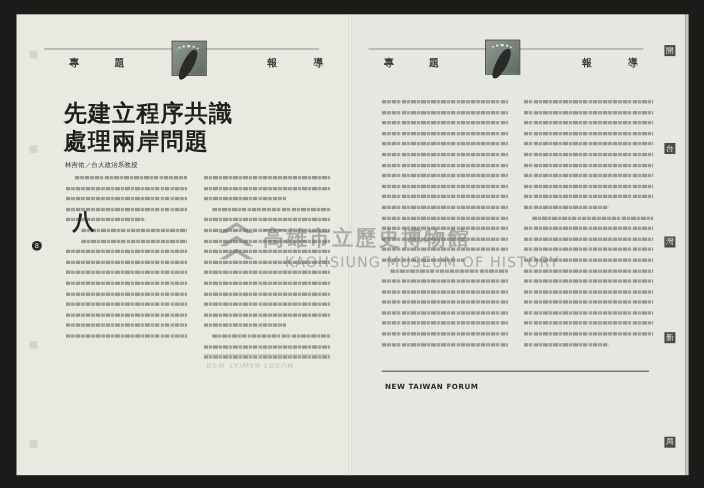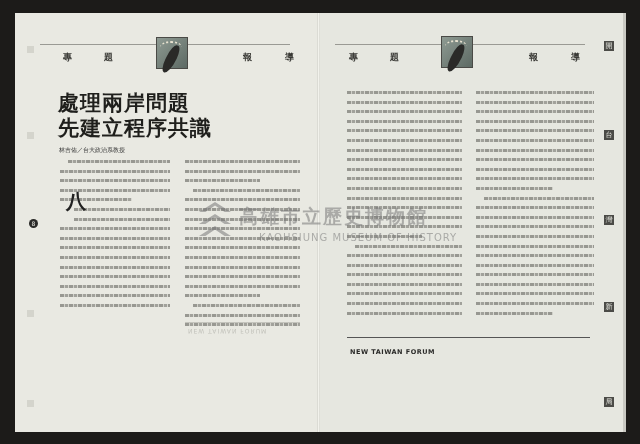--- a/index.html
+++ b/index.html
@@ -22,21 +22,21 @@
   .line.short::after{right:35%;}
   .line.indent::after{left:8px;}
   .dropcap{position:absolute;left:66px;top:188px;font-size:20px;color:#222;font-weight:bold;}
   .pagenum{position:absolute;left:29px;top:219px;width:9px;height:9px;border-radius:50%;background:#2a2a28;color:#e9e9e2;font-size:6px;text-align:center;line-height:9px;font-family:"DejaVu Sans",sans-serif;}
   .tab-mark{position:absolute;width:7px;height:7px;background:#d4d4cc;}
   .side-tab{position:absolute;left:604px;width:10px;height:10px;background:#4b4b47;color:#e6e7e0;font-size:7px;line-height:10px;text-align:center;}
   .footer-brand{position:absolute;left:350px;top:348px;font-family:"DejaVu Sans",sans-serif;font-size:6.5px;font-weight:bold;letter-spacing:.5px;color:#2a2a28;}
   .ghost{position:absolute;left:188px;top:328px;font-family:"DejaVu Sans",sans-serif;font-size:6px;color:#c2c2bb;letter-spacing:1px;transform:scaleY(-1);}
   .watermark{position:absolute;left:195px;top:200px;color:rgba(120,120,120,.55);font-family:"DejaVu Sans",sans-serif;}
   .watermark .cn{position:absolute;left:44px;top:4px;font-size:19px;font-weight:bold;letter-spacing:2px;white-space:nowrap;}
-  .watermark .en{position:absolute;left:64px;top:32px;font-size:10px;letter-spacing:1px;white-space:nowrap;}
+  .watermark .en{position:absolute;left:64px;top:32px;font-size:13px;letter-spacing:1px;white-space:nowrap;}
   .wm-logo{position:absolute;left:0;top:0;width:40px;height:44px;}
   .wm-logo div{position:absolute;left:4px;width:32px;height:10px;background:rgba(120,120,120,.55);clip-path:polygon(50% 0,100% 100%,80% 100%,50% 35%,20% 100%,0 100%);}
 </style>
 </head>
 <body>
 
 <div class="page left"></div>
 <div class="page right"></div>
 <div class="gutter"></div>
 <div class="edge"></div>
@@ -55,22 +55,22 @@
 <span class="hdr-char" style="left:349px;top:51px;">專</span>
 <span class="hdr-char" style="left:390px;top:51px;">題</span>
 <span class="hdr-char" style="left:529px;top:51px;">報</span>
 <span class="hdr-char" style="left:571px;top:51px;">導</span>
 <div class="logo" style="left:441px;top:36px;">
     <div class="arc"></div>
     <div class="taiwan"></div>
   </div>
 
 <div class="title">
+  <div>先建立程序共識</div>
   <div>處理兩岸問題</div>
-  <div>先建立程序共識</div>
 </div>
 <div class="byline">林吉佑／台大政治系教授</div>
 
 <div class="col" style="left:60px;top:157px;width:110px;height:160px;">
   <span class="line indent"></span>
     <span class="line"></span>
     <span class="line"></span>
     <span class="line"></span>
     <span class="line short"></span>
   <span class="line" style="margin-left:14px"></span>

